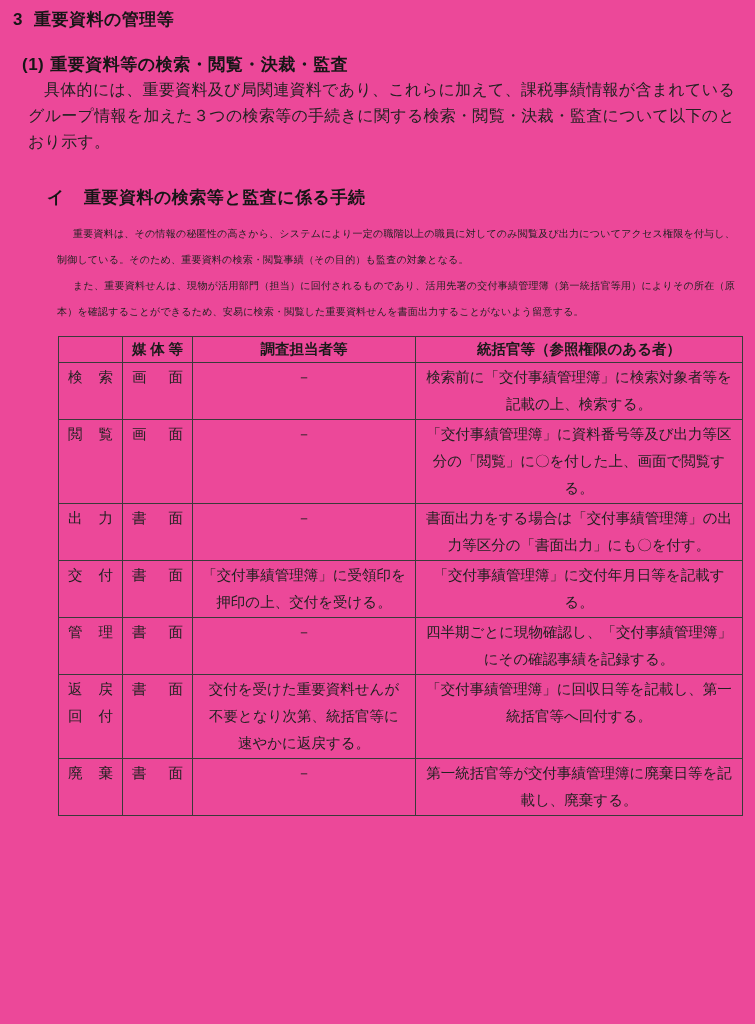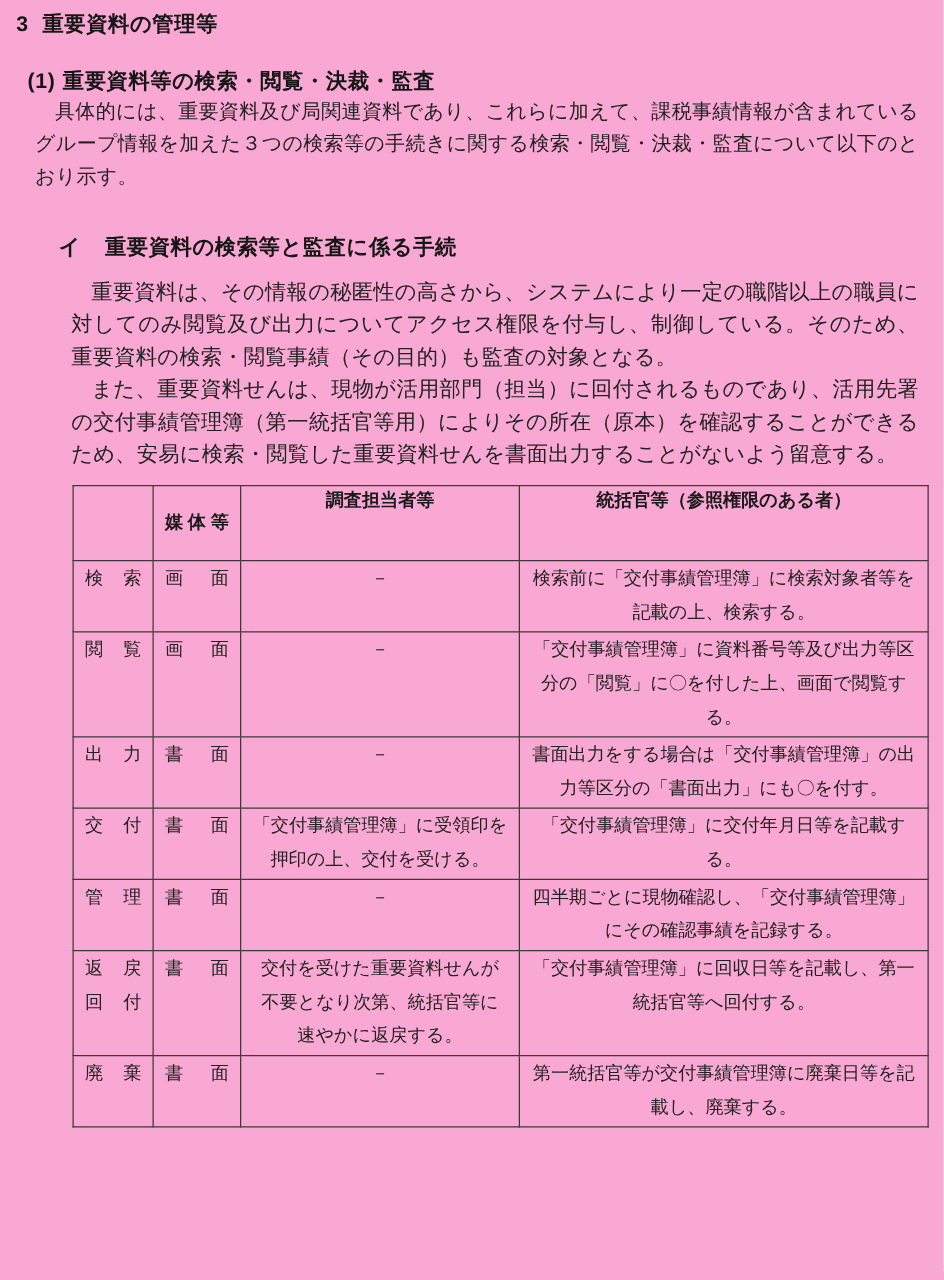--- a/index.html
+++ b/index.html
@@ -5,21 +5,21 @@
   html, body {
     margin: 0;
     padding: 0;
     background: #f4f4f2;
   }
   .page {
     position: relative;
     width: 755px;
     height: 1024px;
     margin: 0 auto;
-    background: #f9a8d4;
+    background: #ec4899;
     box-sizing: border-box;
     padding-top: 6px;
     overflow: hidden;
     color: #222;
     font-family: "Liberation Serif", "DejaVu Serif", serif;
   }
   .heading {
     font-family: "Liberation Sans", "DejaVu Sans", sans-serif;
     font-weight: 700;
     color: #161616;
@@ -37,21 +37,21 @@
     line-height: 26px;
     text-align: justify;
     text-indent: 16px;
     letter-spacing: 0.2px;
   }
   .para.first { margin-top: 3px; }
   .sub-heading { margin: 31px 18px 11px 47px; }
   .sub-heading .num { margin-right: 19px; }
   .sub-para {
     margin: 0 20px 0 57px;
-    font-size: 17px;
+    font-size: 10px;
     line-height: 26px;
     text-align: justify;
     text-indent: 16px;
     letter-spacing: 0.2px;
   }
   .sub-para.first { margin-top: 6px; }
   table.proc {
     margin: 11px 0 0 58px;
     width: 684px;
     border-collapse: collapse;
@@ -69,21 +69,21 @@
   table.proc th {
     font-family: "Liberation Sans", "DejaVu Sans", sans-serif;
     font-weight: 700;
     color: #1a1a1a;
     line-height: 23px;
     padding: 1px 22px;
   }
   table.proc th.jspread {
     text-align: justify;
     text-align-last: justify;
-    padding: 18px 9px;
+    padding: 1px 9px;
   }
   td.c-action, td.c-media {
     text-align: justify;
     text-align-last: justify;
     white-space: pre-line;
     padding: 1px 10px;
   }
   td.c-staff { padding: 1px 9px; text-align: justify; }
   td.c-super { padding: 1px 8px 1px 10px; text-align: justify; }
 </style>

